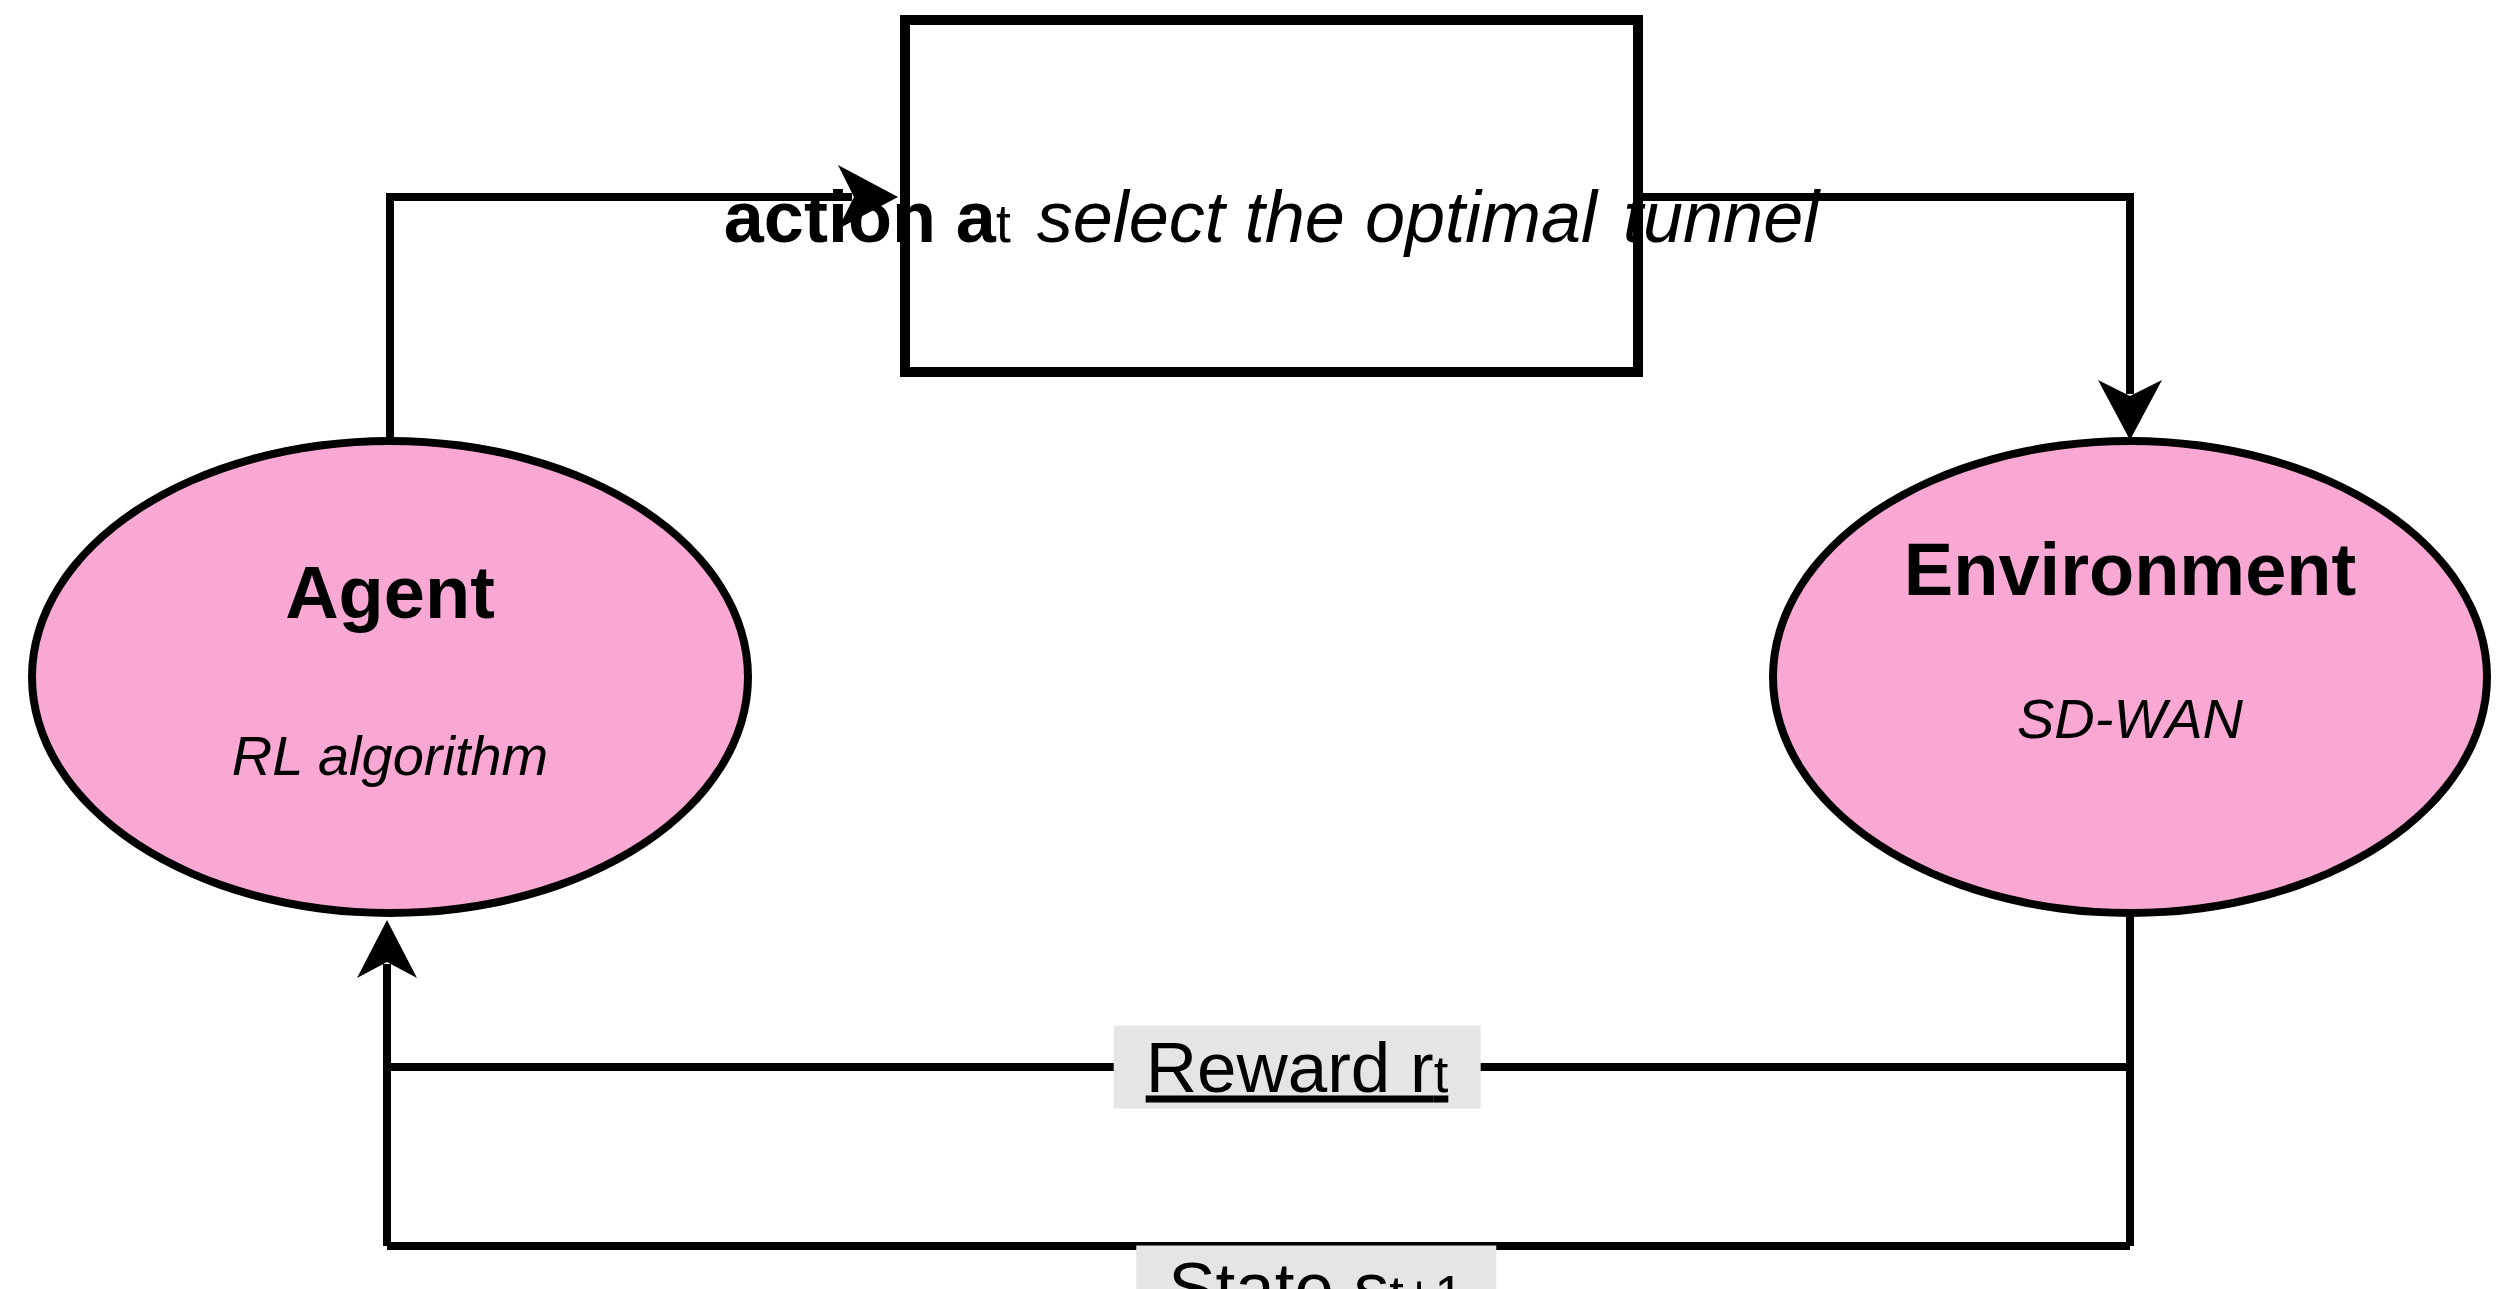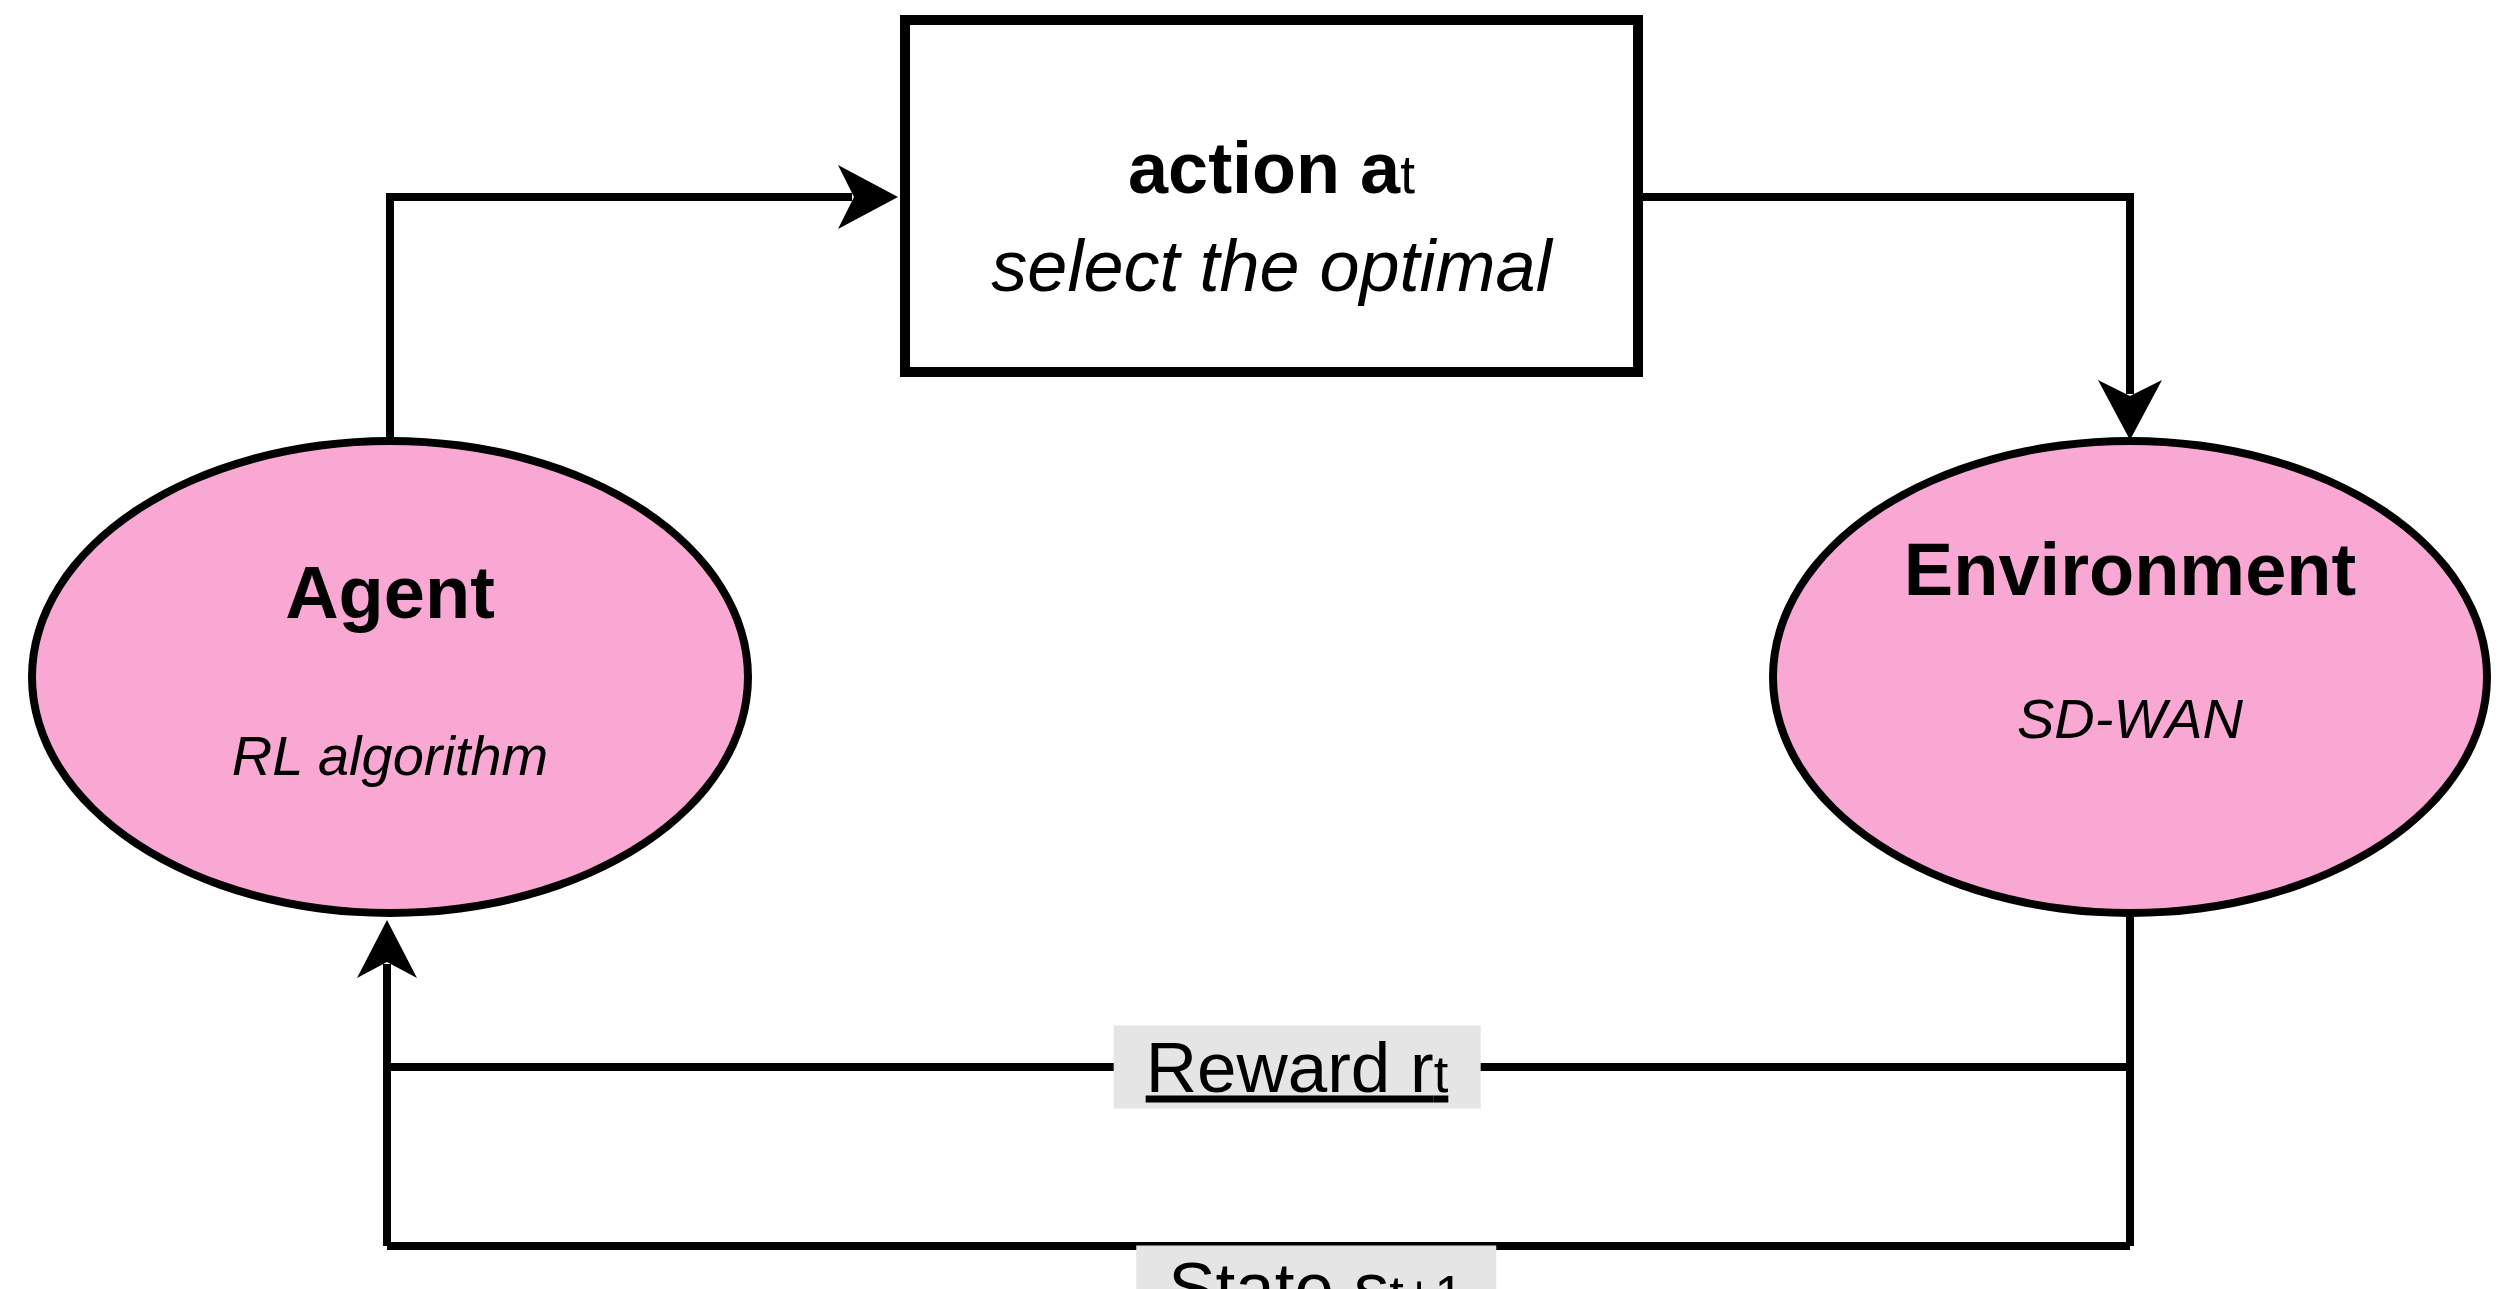--- a/index.html
+++ b/index.html
@@ -37,21 +37,21 @@
     position: absolute;
     left: 900px;
     top: 15px;
     width: 743px;
     height: 362px;
     box-sizing: border-box;
     border: 10px solid #000000;
     background: #ffffff;
     z-index: 2;
     display: flex;
-    flex-direction: column;
+    flex-direction: row;
     justify-content: center;
     align-items: center;
     gap: 26px;
     padding-top: 42px;
   }
   .box-title {
     font-size: 72px;
     font-weight: 700;
     line-height: 1;
     white-space: nowrap;
@@ -141,20 +141,21 @@
 
     <path d="M 387 1246 L 387 964"></path>
     <polygon points="387,920 357,978 387,962 417,978"></polygon>
   </svg>
 
   <div class="action-box">
     <div class="box-title">
       <span>action a</span><span class="sub-t">t</span>
     </div>
     <div class="box-line">select the optimal</div>
+    <div class="box-line">tunnel</div>
   </div>
 
   <div class="ellipse agent">
     <div class="ellipse-title">Agent</div>
     <div class="ellipse-sub">RL algorithm</div>
   </div>
 
   <div class="ellipse environment">
     <div class="ellipse-title">Environment</div>
     <div class="ellipse-sub">SD-WAN</div>

